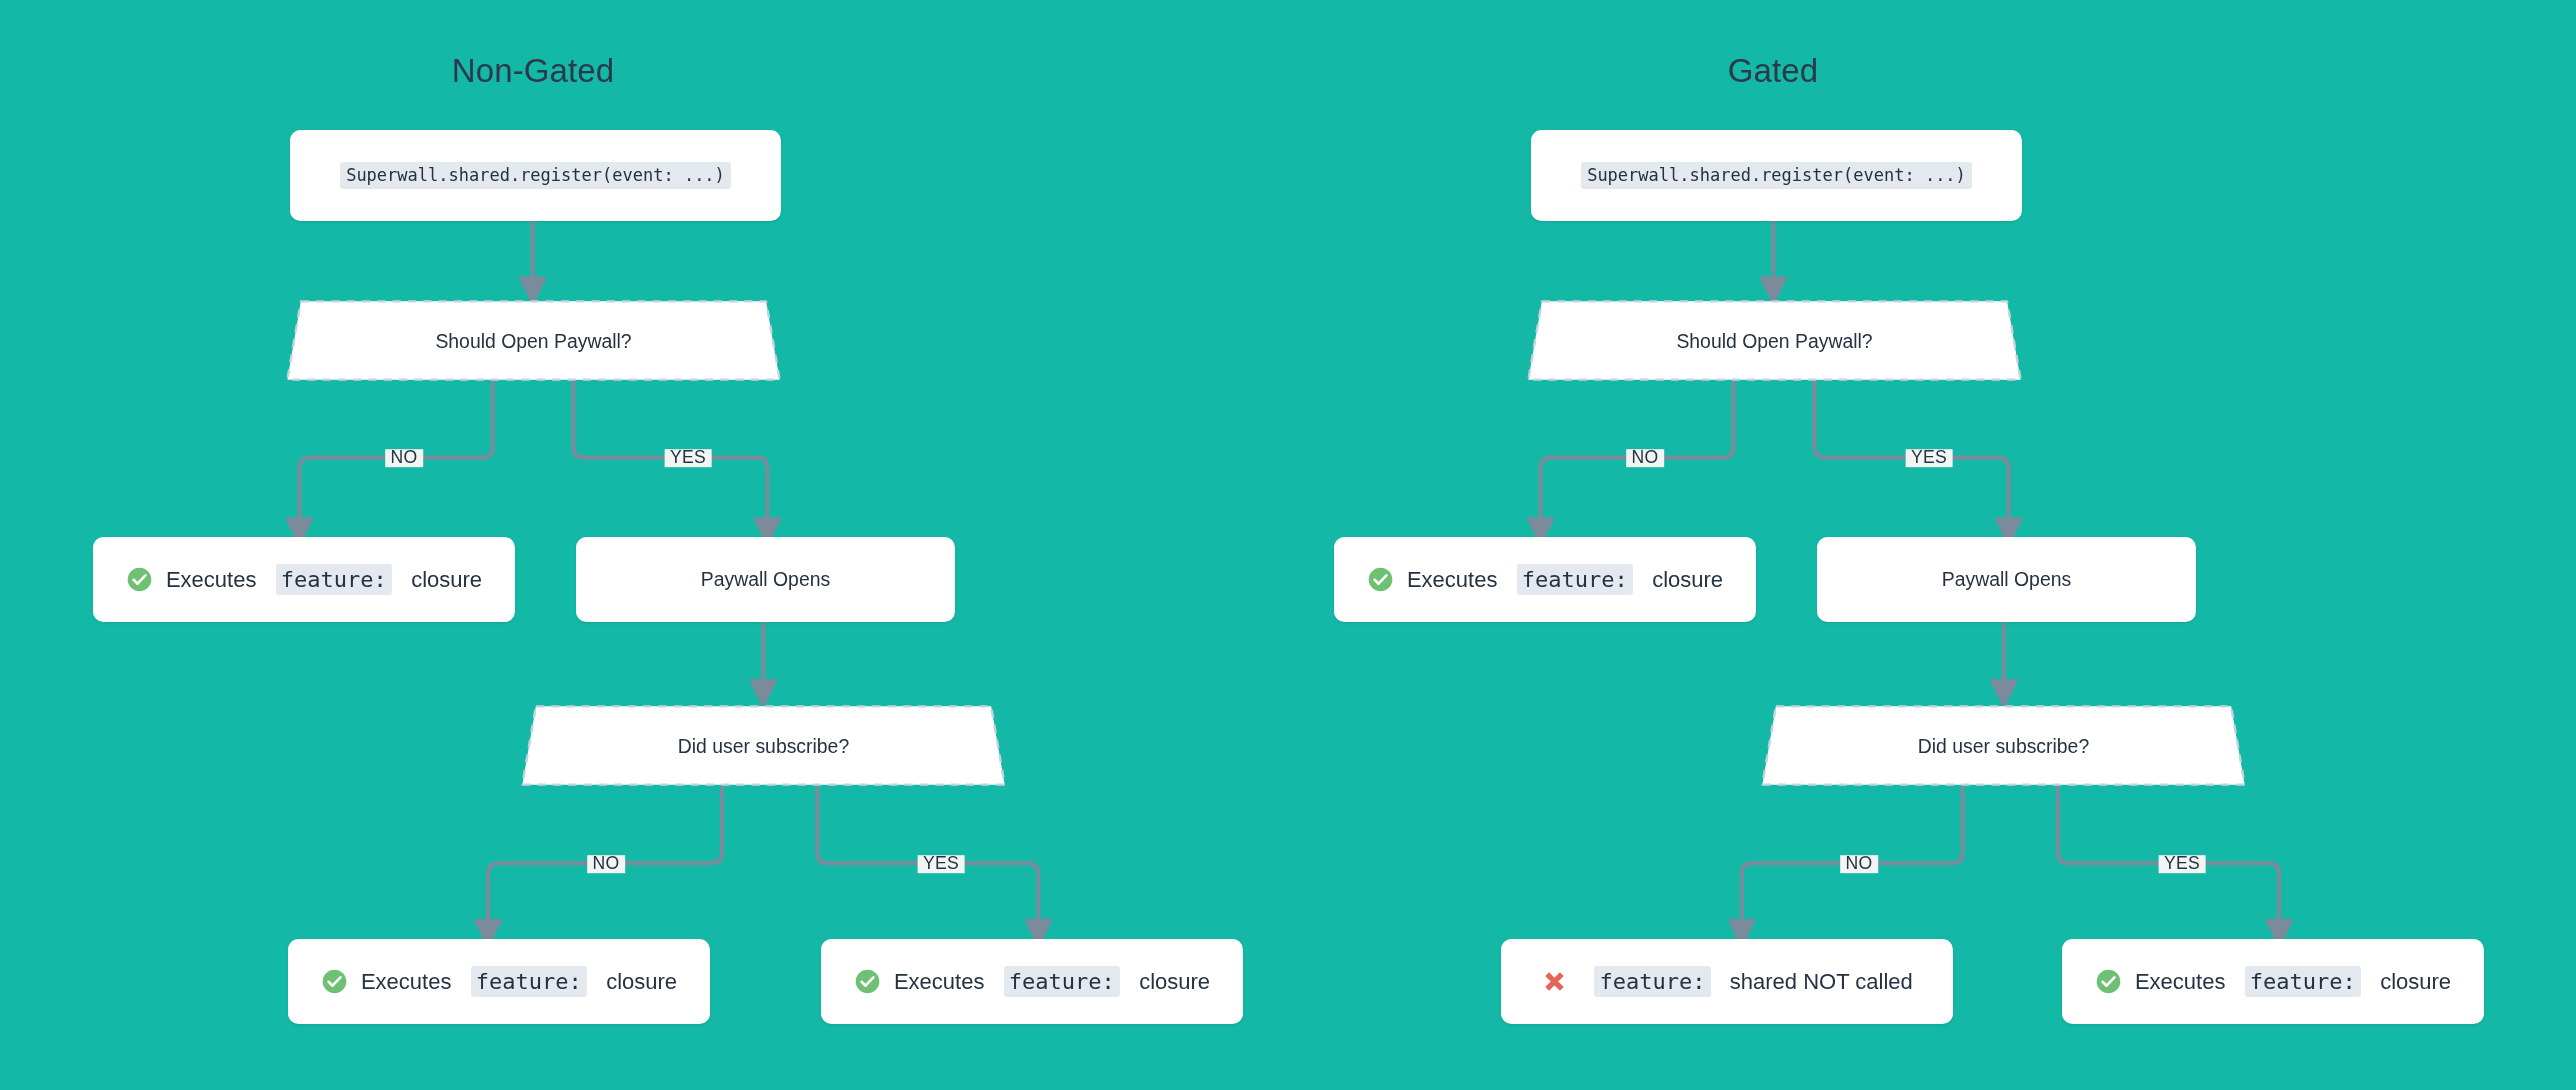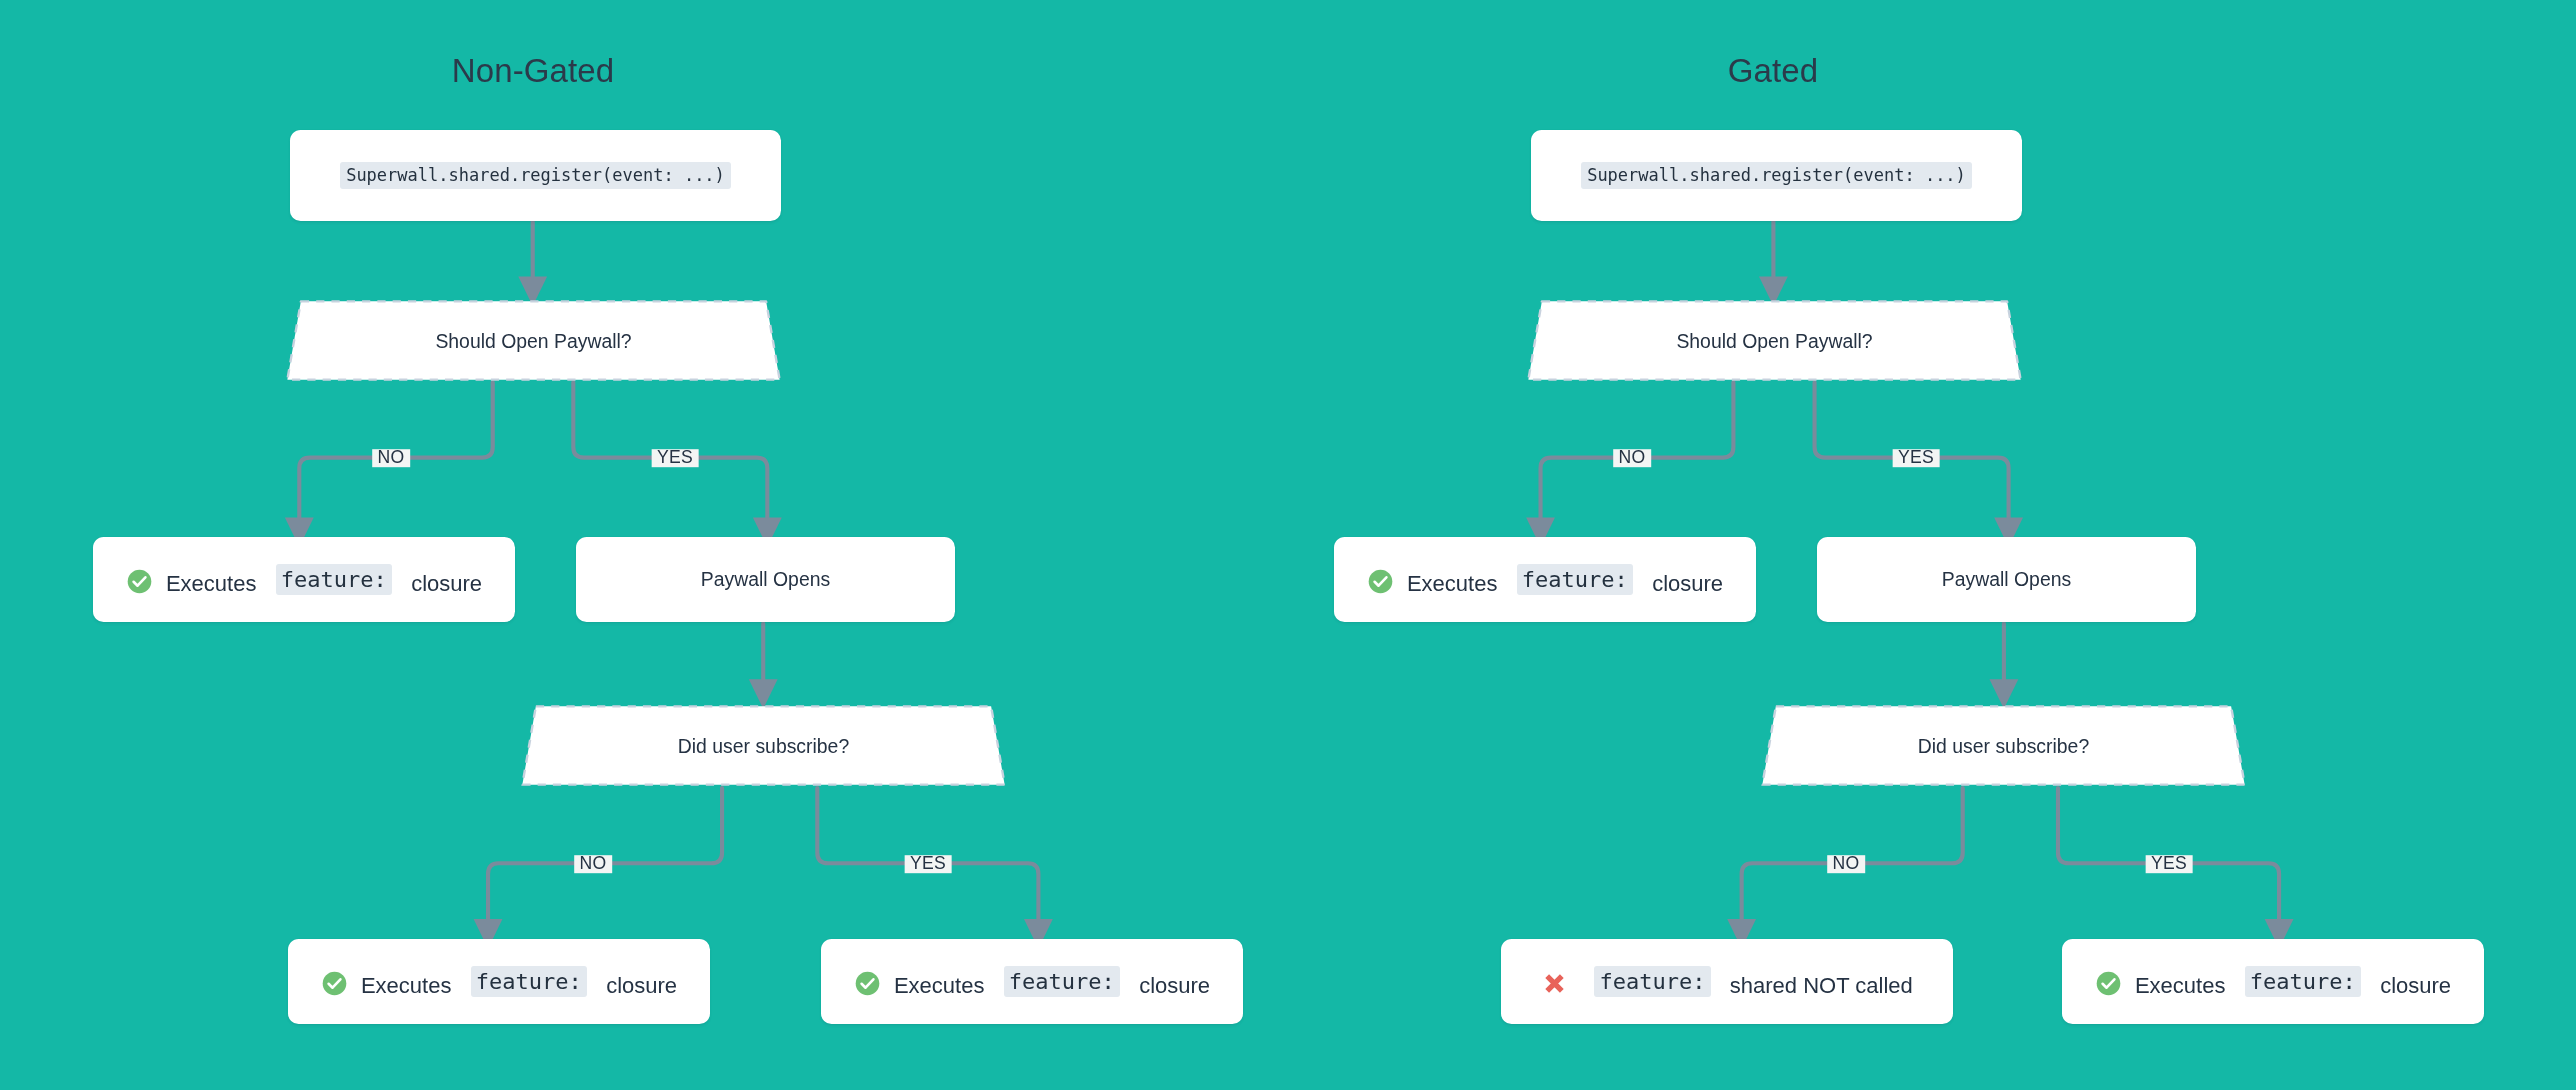--- a/index.html
+++ b/index.html
@@ -40,21 +40,21 @@
     background: #ffffff;
     border-radius: 10.6px;
     box-shadow: 0 1.2px 2.9px rgba(35,50,70,.07), 0 0.6px 1.2px rgba(35,50,70,.05);
     display: flex;
     align-items: center;
     justify-content: center;
     box-sizing: border-box;
   }
   .node-inner {
     display: flex;
-    align-items: flex-end;
+    align-items: center;
     justify-content: center;
     gap: 13px;
     padding: 0 15.3px;
   }
   .node-label {
     color: #253243;
     font-size: 19.4px;
     white-space: nowrap;
     line-height: 1;
   }
@@ -113,20 +113,21 @@
   .edge-label {
     position: absolute;
     color: #253243;
     font-size: 17.6px;
     letter-spacing: 0.3px;
     background: #f3f5f4;
     padding: 0 5.3px;
     white-space: nowrap;
     transform: translate(-50%, -50%);
     line-height: 1;
+    margin-left: 13px;
   }
 </style>
 </head>
 <body>
 
 <div class="stage">
 
   <svg class="wires" viewBox="0 0 4381 1855">
     <defs>
       <marker id="ah" markerWidth="9" markerHeight="9" refX="4.2" refY="4.4" orient="auto" markerUnits="strokeWidth">

